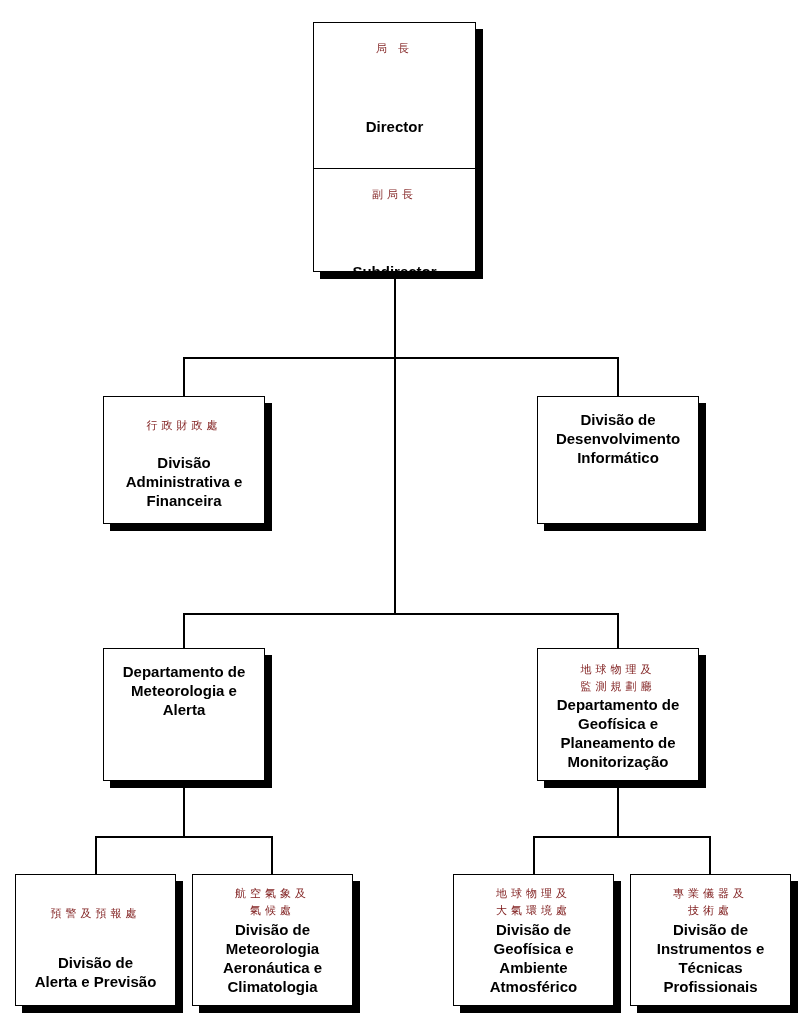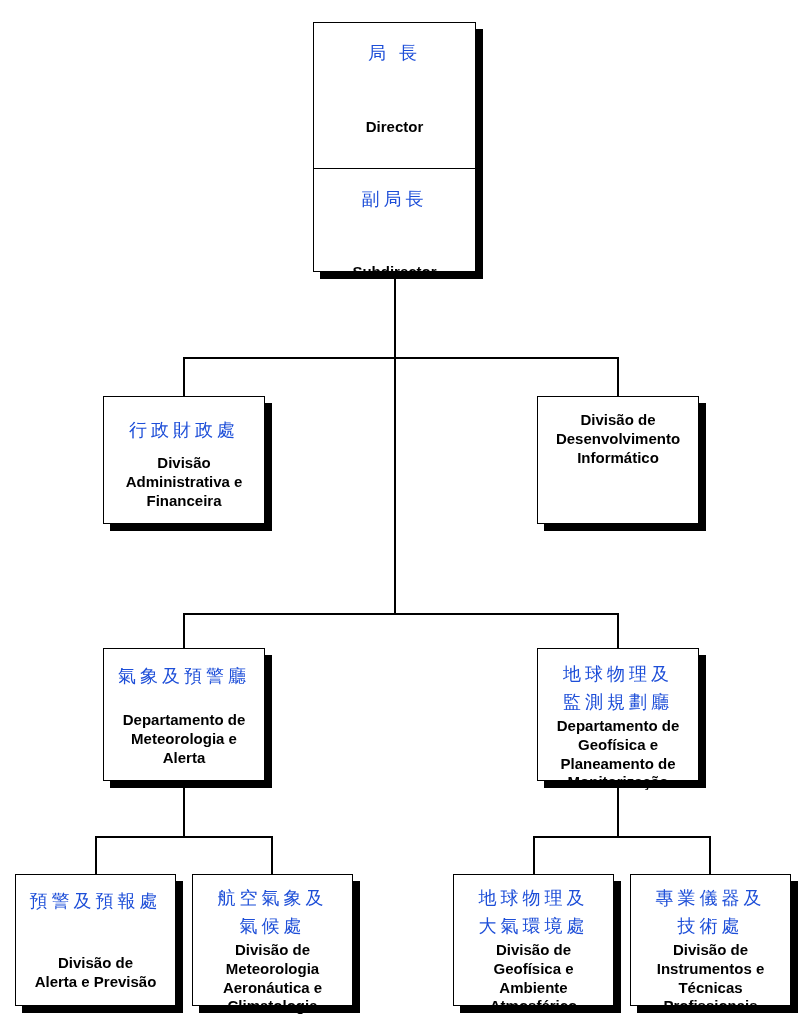--- a/index.html
+++ b/index.html
@@ -28,24 +28,24 @@
     border: 1.5px solid #000000;
     box-shadow: 7px 7px 0 #000000;
     display: flex;
     flex-direction: column;
     justify-content: space-between;
     align-items: center;
     text-align: center;
   }
   .zh {
     display: block;
-    font-size: 18px;
+    font-size: 11px;
     letter-spacing: 4px;
     line-height: 1.55;
-    color: #1d4ed8;
+    color: #7f1d1d;
     white-space: pre-line;
   }
   .pt {
     display: block;
     font-size: 15px;
     font-weight: bold;
     line-height: 1.26;
     color: #000000;
     white-space: pre-line;
   }
@@ -65,21 +65,21 @@
   }
   .half.lower { border-top: 1.5px solid #000000; margin-top: 20px; }
 
   
   #box-admin   { left: 103px; top: 396px; width: 162px; height: 128px; padding: 20px 4px 12px 4px; }
   #box-info    { left: 537px; top: 396px; width: 162px; height: 128px; padding: 14px 4px 12px 4px; }
   
   #box-met     { left: 103px; top: 648px; width: 162px; height: 133px; padding: 14px 4px 12px 4px; }
   #box-geo     { left: 537px; top: 648px; width: 162px; height: 133px; padding: 12px 2px 8px 2px; }
   
-  #box-alerta  { left: 15px;  top: 874px; width: 161px; height: 132px; padding: 13px 3px 13px 3px; gap: 31px; }
+  #box-alerta  { left: 15px;  top: 874px; width: 161px; height: 132px; padding: 30px 3px 13px 3px; gap: 31px; }
   #box-aero    { left: 192px; top: 874px; width: 161px; height: 132px; padding: 10px 2px 8px 2px; }
   #box-amb     { left: 453px; top: 874px; width: 161px; height: 132px; padding: 10px 2px 8px 2px; }
   #box-instr   { left: 630px; top: 874px; width: 161px; height: 132px; padding: 10px 2px 8px 2px; }
 
   
   #l-v-root { left: 394px; top: 272px; width: 2px;  height: 86px;  }
   #l-h1     { left: 183px; top: 357px; width: 436px; height: 2px;  }
   #l-v-l2a  { left: 183px; top: 357px; width: 2px;  height: 39px;  }
   #l-v-l2b  { left: 617px; top: 357px; width: 2px;  height: 39px;  }
   #l-v-mid  { left: 394px; top: 357px; width: 2px;  height: 258px; }
@@ -134,21 +134,20 @@
 Administrativa e
 Financeira</span>
   </div>
   <div class="box" id="box-info">
     <span class="pt">Divisão de
 Desenvolvimento
 Informático</span>
   </div>
 
   <div class="box" id="box-met">
-    <span class="zh">氣象及預警廳</span>
     <span class="pt">Departamento de
 Meteorologia e
 Alerta</span>
   </div>
   <div class="box" id="box-geo">
     <span class="zh">地球物理及
 監測規劃廳</span>
     <span class="pt">Departamento de
 Geofísica e
 Planeamento de

